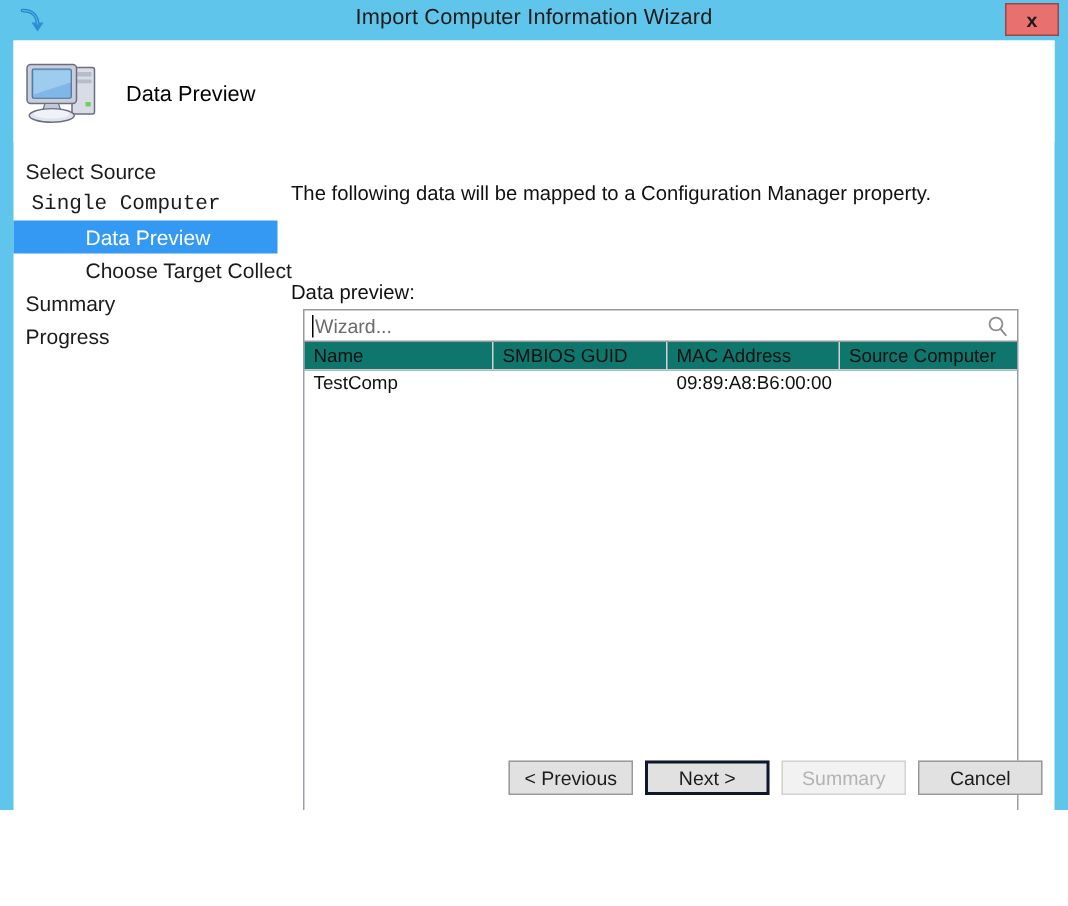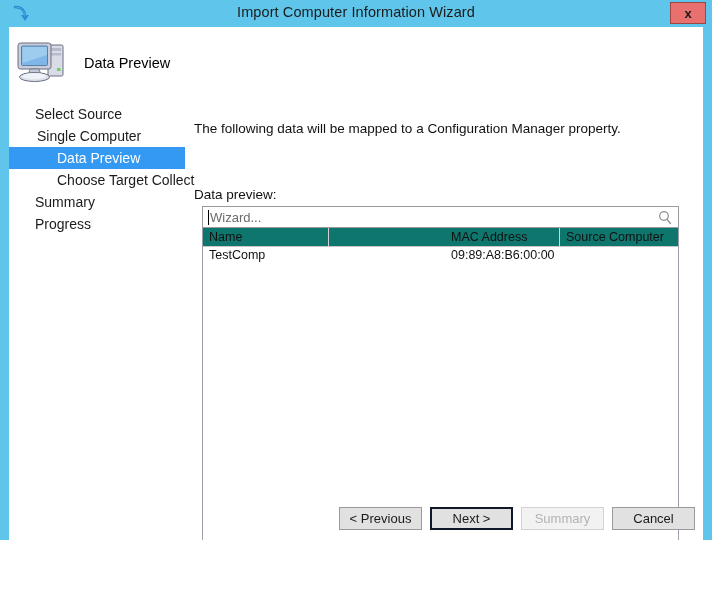--- a/index.html
+++ b/index.html
@@ -94,24 +94,24 @@
     position: absolute;
     left: 0; top: 76px;
     width: 176px;
   }
   .nav-item {
     height: 22px;
     line-height: 22px;
     font-size: 14px;
     color: #1b1b1b;
     white-space: nowrap;
-    padding-left: 26px;
-    box-sizing: border-box;
-  }
-  .nav-item.indent1 { padding-left: 28px; }
+    padding-left: 8px;
+    box-sizing: border-box;
+  }
+  .nav-item.indent1 { padding-left: 12px; font-family: Liberation Mono, monospace; }
   .nav-item.indent2 { padding-left: 48px; }
   .nav-item.selected {
     background: #3399f3;
     color: #ffffff;
     width: 176px;
   }
 
   
   #content {
     position: absolute;
@@ -362,20 +362,21 @@
           <svg width="16" height="16" viewBox="0 0 16 16">
             <circle cx="7" cy="6" r="4.3" fill="none" stroke="#8d8d8d" stroke-width="1.2"></circle>
             <line x1="10" y1="9.3" x2="13.5" y2="13.5" stroke="#8d8d8d" stroke-width="1.3" stroke-linecap="round"></line>
           </svg>
         </div>
       </div>
 
       <div id="listbox">
         <div id="col-header">
           <div class="col-cell" style="left:0px;width:126px;">Name</div>
+          <div class="col-cell" style="left:126px;width:116px;">SMBIOS GUID</div>
           <div class="col-cell" style="left:242px;width:115px;">MAC Address</div>
           <div class="col-cell last" style="left:357px;width:118px;">Source Computer</div>
         </div>
         <div id="rows">
           <div class="data-row">
             <div class="cell" style="left:0px;width:126px;">TestComp</div>
             <div class="cell" style="left:126px;width:116px;"></div>
             <div class="cell" style="left:242px;width:115px;">09:89:A8:B6:00:00</div>
             <div class="cell" style="left:357px;width:118px;"></div>
           </div>

